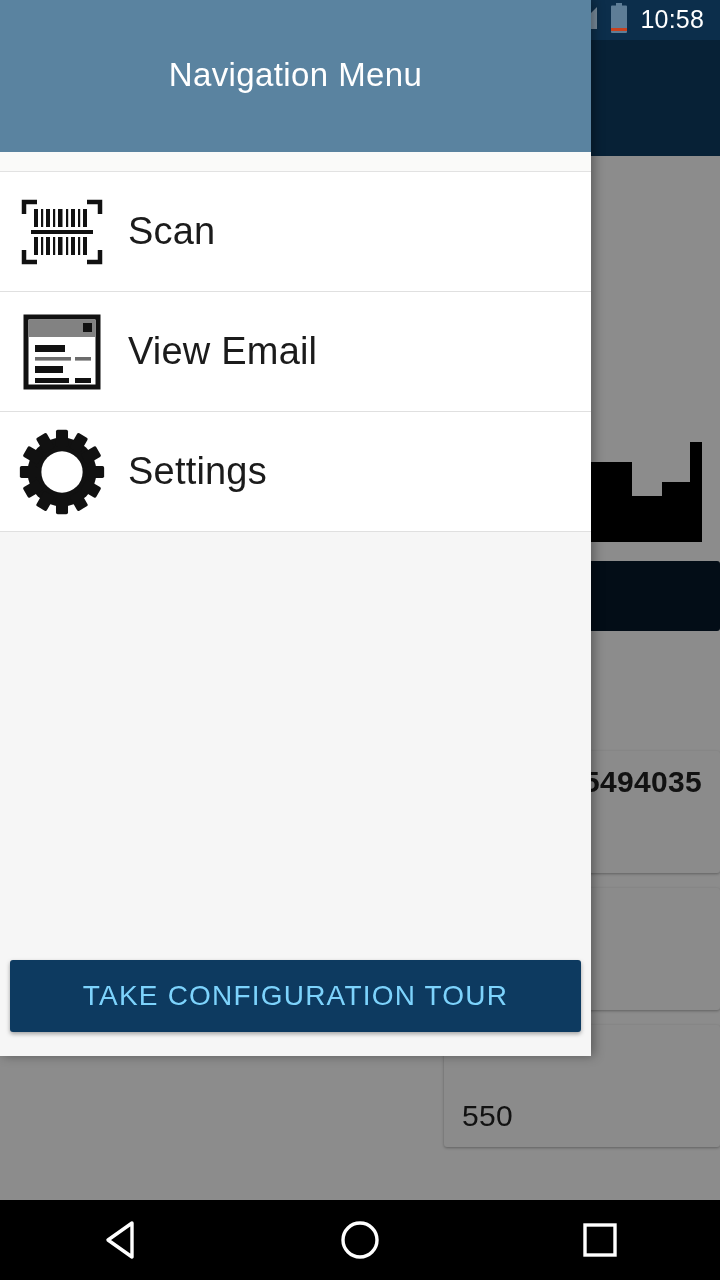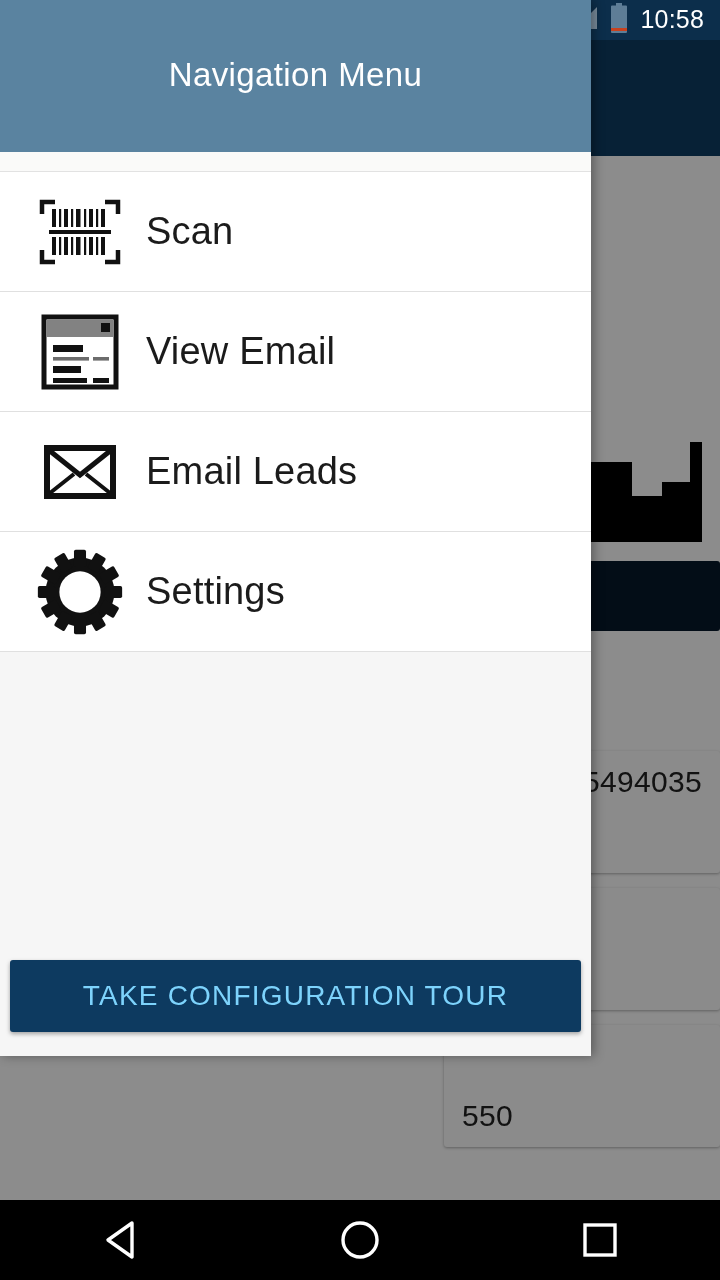--- a/index.html
+++ b/index.html
@@ -27,21 +27,21 @@
     background:#06192b; border-radius:3px;
   }
 
   .bg-card {
     position:absolute; left:444px; width:276px;
     background:#fdfdfd; border-radius:3px;
     box-shadow:0 1px 3px rgba(0,0,0,.32);
   }
   .bg-card .bg-num {
     position:absolute; right:18px; top:14px;
-    font-size:30px; color:#222; font-weight:400; letter-spacing:.3px;
+    font-size:30px; color:#222; font-weight:700; letter-spacing:.3px;
   }
   .bg-card .bg-sub {
     position:absolute; left:18px; bottom:14px;
     font-size:30px; color:#222; font-weight:300; letter-spacing:.3px;
   }
 
   
   #scrim { position:absolute; left:0; top:40px; width:720px; height:1160px; background:rgba(0,0,0,.45); }
   #scrim-top { position:absolute; left:591px; top:0; width:129px; height:40px; background:#0c2e4b; }
 
@@ -76,21 +76,21 @@
   #drawer-title {
     color:#ffffff; font-size:33px; font-weight:300; letter-spacing:.4px;
     margin-bottom:58px;
   }
   #drawer-gap { height:20px; background:#fafaf9; border-bottom:1px solid #e2e2e2; }
 
   #menu-list { background:#ffffff; }
   .menu-row {
     height:120px; display:flex; align-items:center;
     border-bottom:1px solid #e0e0e0; background:#ffffff;
-    padding-left:36px;
+    padding-left:18px;
   }
   .menu-icon {
     width:88px; min-width:88px; height:88px;
     display:flex; align-items:center; justify-content:center;
   }
   .menu-icon svg { display:block; }
   .menu-label {
     margin-left:22px; font-size:38px; font-weight:300;
     color:#1b1b1b; letter-spacing:.2px;
   }
@@ -271,30 +271,20 @@
               <rect x="52" y="44" width="16" height="3.6" opacity="0.62"></rect>
               <rect x="12" y="53" width="28" height="7"></rect>
               <rect x="12" y="65" width="34" height="5"></rect>
               <rect x="52" y="65" width="16" height="5"></rect>
             </g>
           </svg>
         </span>
         <span class="menu-label">View Email</span>
       </div>
 
-      <div class="menu-row">
-        <span class="menu-icon">
-          <svg width="72" height="54" viewBox="0 0 72 54" xmlns="http://www.w3.org/2000/svg">
-            <rect x="3" y="3" width="66" height="48" fill="#ffffff" stroke="#111111" stroke-width="6"></rect>
-            <path d="M6 6l30 24 30-24" fill="none" stroke="#111111" stroke-width="5"></path>
-            <path d="M6 48l24-19M66 48L42 29" fill="none" stroke="#111111" stroke-width="4"></path>
-          </svg>
-        </span>
-        <span class="menu-label">Email Leads</span>
-      </div>
 
       <div class="menu-row">
         <span class="menu-icon">
           <svg width="86" height="86" viewBox="0 0 100 100" xmlns="http://www.w3.org/2000/svg">
             <g fill="#111111">
               <circle cx="50" cy="50" r="40"></circle>
               <g>
                 <rect x="43" y="1" width="14" height="20" rx="2"></rect>
                 <rect x="43" y="79" width="14" height="20" rx="2"></rect>
                 <rect x="1" y="43" width="20" height="14" rx="2"></rect>

